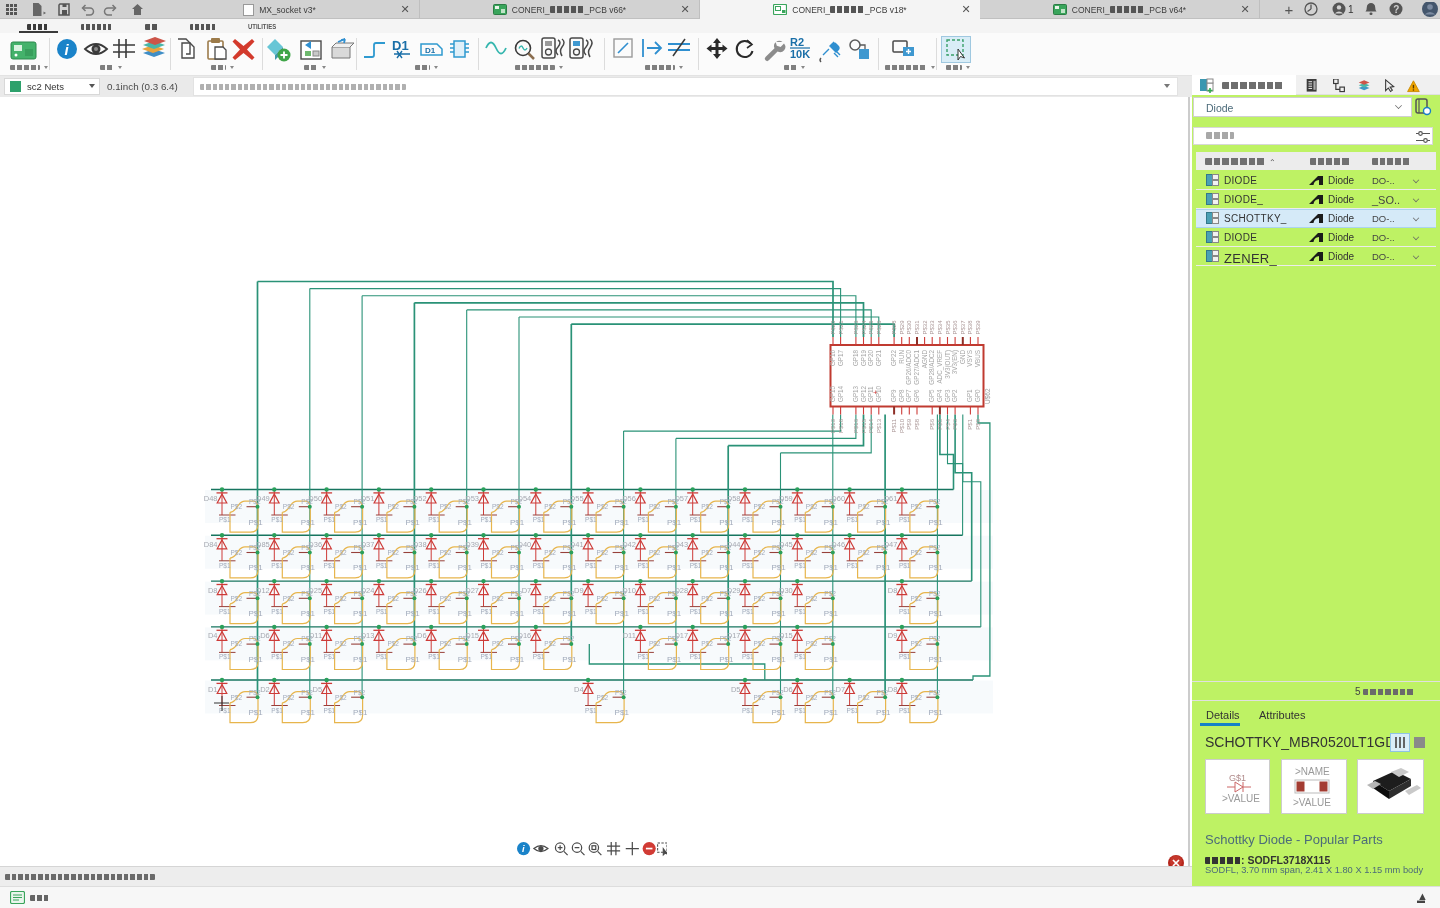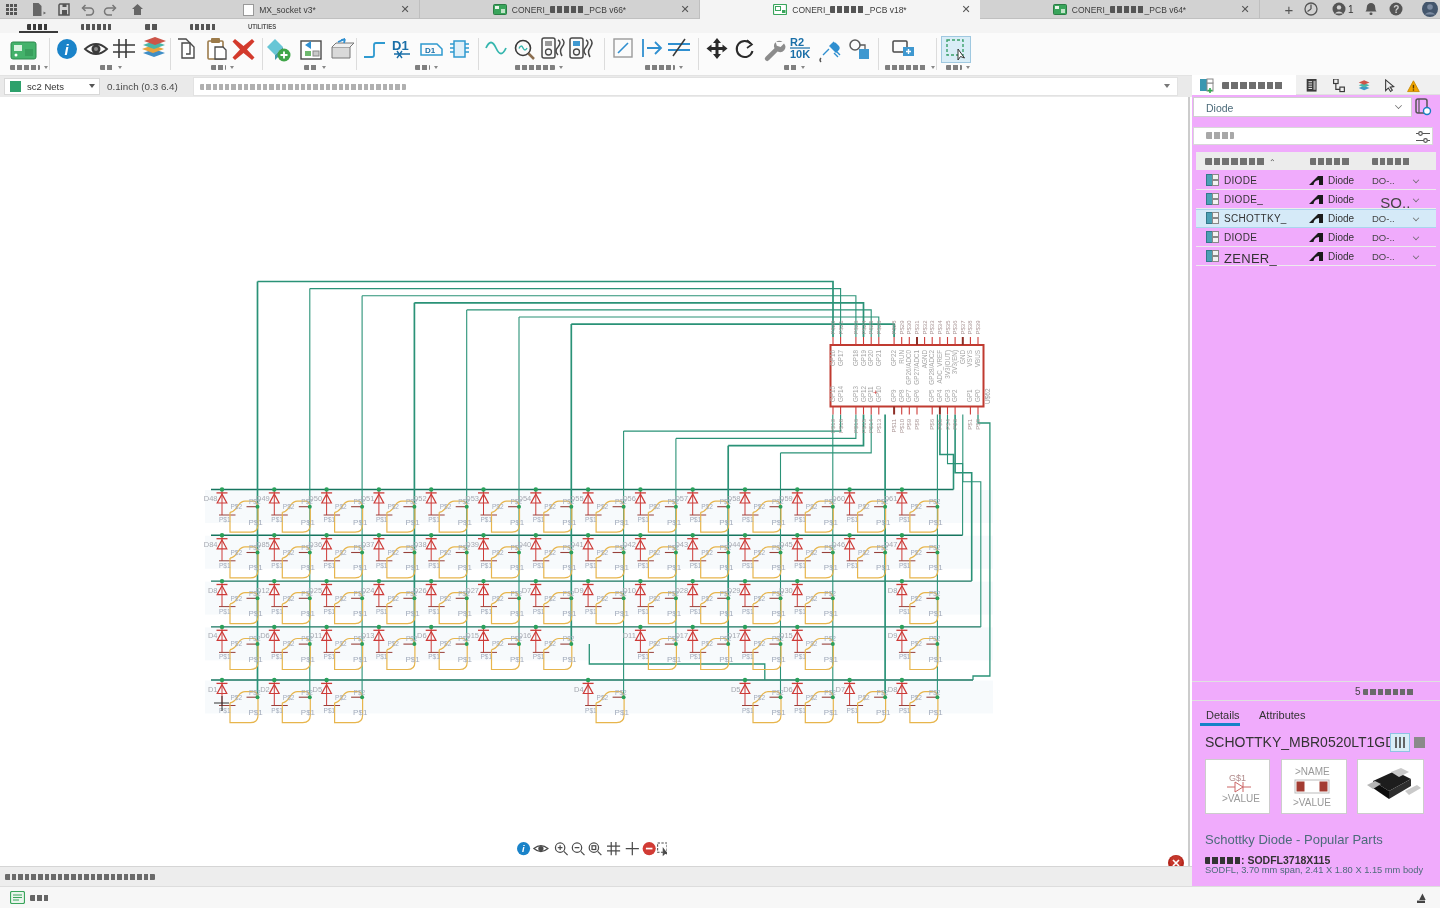--- a/index.html
+++ b/index.html
@@ -6,21 +6,21 @@
 #tabbar{position:absolute;left:0;top:0;width:1440px;height:19px;background:#d2d2d2;border-bottom:1px solid #c0c0c0}
 .tab{position:absolute;top:0;height:19px;font-size:8.5px;color:#3c3c3c;display:flex;align-items:center;justify-content:center}
 .tab .x{position:absolute;right:8px;top:3px;width:12px;height:12px;color:#555;font-size:11px;line-height:12px;text-align:center}
 #menubar{position:absolute;left:0;top:19px;width:1440px;height:14px;background:#f4f4f4}
 #toolbar{position:absolute;left:0;top:33px;width:1440px;height:43px;background:#fbfbfb;border-bottom:1px solid #e3e3e3}
 .sep{position:absolute;top:5px;height:32px;width:1px;background:#dcdcdc}
 #cmdbar{position:absolute;left:0;top:76px;width:1440px;height:21px;background:#eaeaea}
 #canvas{position:absolute;left:0;top:97px;width:1190px;height:769px;background:#fff;border-right:2px solid #ccc}
 #statusbar{position:absolute;left:0;top:866px;width:1440px;height:20px;background:#ededed;border-top:1px solid #d5d5d5}
 #bottombar{position:absolute;left:0;top:886px;width:1440px;height:22px;background:#f7f7f7;border-top:1px solid #ddd}
-#rpanel{position:absolute;left:1192px;top:75px;width:248px;height:811px;background:#f0abfc}
+#rpanel{position:absolute;left:1192px;top:75px;width:248px;height:811px;background:#bef264}
 .jp{display:inline-block;border-radius:1px}
 .ib{position:absolute}
 text{font-family:"Liberation Sans",sans-serif}
 </style></head><body>
 <div id="tabbar">
 <svg class="ib" style="left:6px;top:3px" width="230" height="13" viewBox="0 0 230 13">
 <g fill="#555">
         <rect x="0" y="1" width="3" height="3"></rect>
         <rect x="4" y="1" width="3" height="3"></rect>
         <rect x="8" y="1" width="3" height="3"></rect>
@@ -1441,21 +1441,21 @@
 <svg class="ib" style="left:14px;top:117.5px" width="13" height="12" viewBox="0 0 13 12">
       <rect x="0.5" y="0.5" width="6" height="11" fill="#4aa0b5" stroke="#33788a"></rect>
       <rect x="6.5" y="0.5" width="6" height="5" fill="#f2f2f2" stroke="#888"></rect>
       <rect x="6.5" y="6.5" width="6" height="5" fill="#f2f2f2" stroke="#888"></rect>
     </svg>
 <div class="abs" style="left:32px;top:118.5px;font-size:10px;color:#333;letter-spacing:0.3px">DIODE_</div>
 <svg class="ib" style="left:117px;top:119.5px" width="14" height="9" viewBox="0 0 14 9">
       <path d="M0 9 L9 0 H14 V9 H10 L10 4 Q5 4.5 4.5 9 Z" fill="#1a1a1a"></path>
     </svg>
 <div class="abs" style="left:136px;top:118.5px;font-size:10px;color:#333">Diode</div>
-<div class="abs" style="left:180px;top:118.5px;font-size:15px;color:#444">_SO..</div>
+<div class="abs" style="left:180px;top:118.5px;font-size:11px;color:#444">_SO..</div>
 <div class="abs" style="left:221px;top:120.5px;width:6px;height:6px;border-right:1.4px solid #666;border-bottom:1.4px solid #666;transform:rotate(45deg) scale(0.75)"></div>
 <div class="abs" style="left:4px;top:133.5px;width:240px;height:19px;background:#d5eaf8;border-top:1px solid #abd4ee;border-bottom:1px solid #abd4ee"></div>
 <svg class="ib" style="left:14px;top:136.5px" width="13" height="12" viewBox="0 0 13 12">
       <rect x="0.5" y="0.5" width="6" height="11" fill="#4aa0b5" stroke="#33788a"></rect>
       <rect x="6.5" y="0.5" width="6" height="5" fill="#f2f2f2" stroke="#888"></rect>
       <rect x="6.5" y="6.5" width="6" height="5" fill="#f2f2f2" stroke="#888"></rect>
     </svg>
 <div class="abs" style="left:32px;top:137.5px;font-size:10px;color:#333;letter-spacing:0.3px">SCHOTTKY_</div>
 <svg class="ib" style="left:117px;top:138.5px" width="14" height="9" viewBox="0 0 14 9">
       <path d="M0 9 L9 0 H14 V9 H10 L10 4 Q5 4.5 4.5 9 Z" fill="#1a1a1a"></path>

